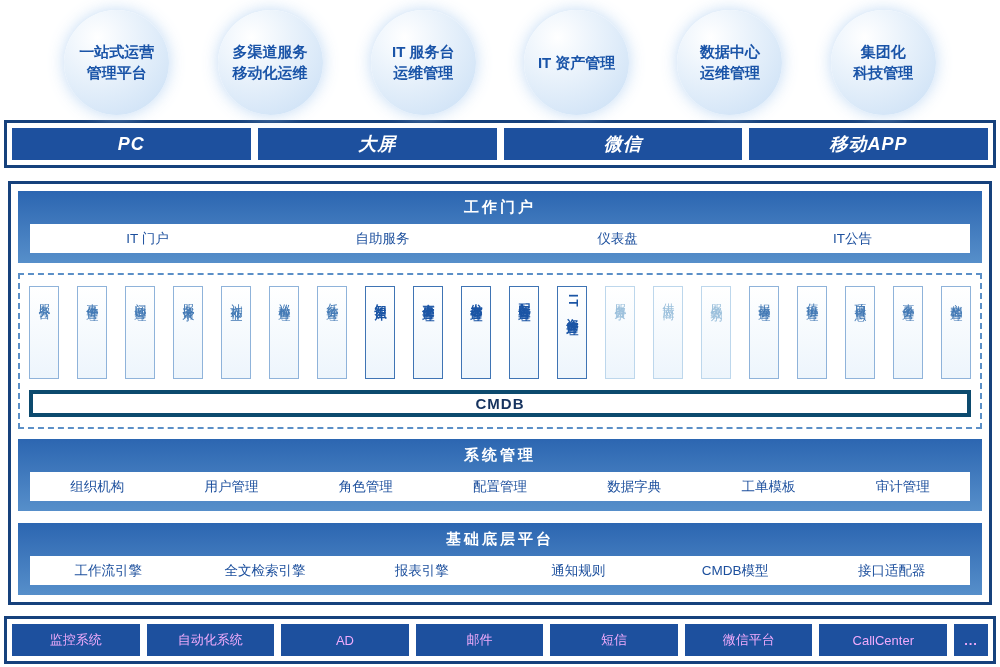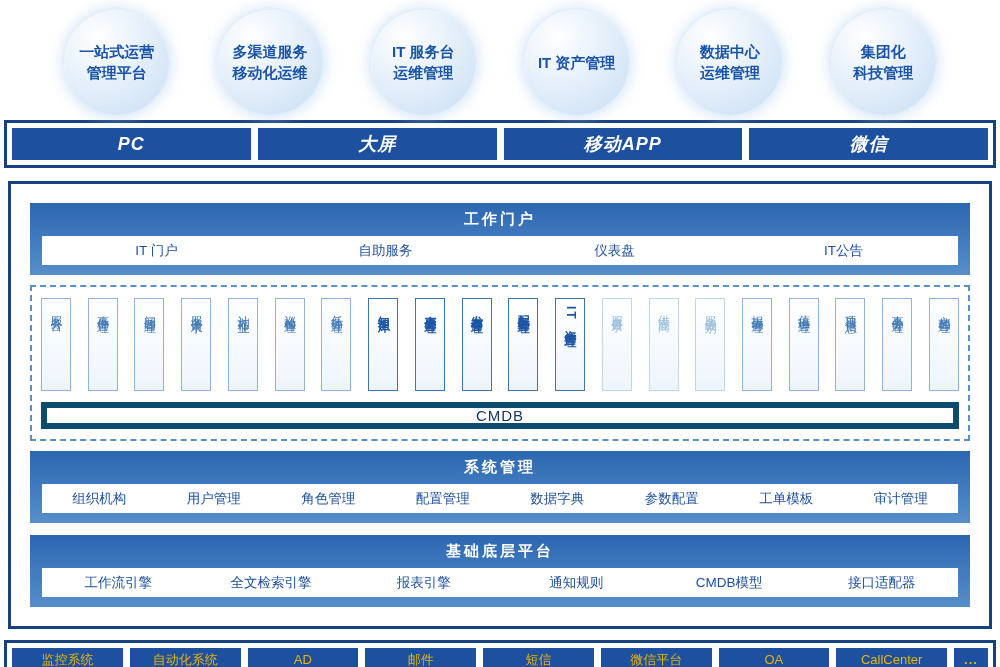--- a/index.html
+++ b/index.html
@@ -52,21 +52,21 @@
     letter-spacing: 1px;
     height: 32px;
     display: flex; align-items: center; justify-content: center;
   }
 
   
   .main {
     margin: 13px 8px 0;
     border: 3px solid #16417c;
     background: #ffffff;
-    padding: 19px;
+    padding: 7px;
   }
   .section {
     background: linear-gradient(180deg, #2c66b1 0%, #5f97cf 120%);
     padding: 7px 12px 10px;
   }
   .section-title {
     color: #ffffff;
     font-weight: bold;
     font-size: 15px;
     letter-spacing: 3px;
@@ -104,37 +104,37 @@
     font-size: 12px;
     letter-spacing: 2px;
     color: #4178b4;
   }
   .m-strong { border-color: #3f74b4; }
   .m-strong span { color: #1b55a5; font-weight: bold; }
   .m-light { border-color: #bdd7ec; }
   .m-light span { color: #9cc0dc; }
   .cmdb-bar {
     margin-top: 11px;
-    border: 6px solid #0c4a6e;
+    border: 4px solid #0c4a6e;
     height: 27px;
     display: flex; align-items: center; justify-content: center;
-    font-weight: normal;
+    font-weight: bold;
     font-size: 15px;
     letter-spacing: 1px;
     color: #16335f;
   }
 
   
   .integrations { margin-top: 11px; }
   .int-box {
     flex: 1;
     background: #1d509e;
-    color: #eab308;
+    color: #f0abfc;
     font-size: 13px;
-    height: 23px;
+    height: 32px;
     display: flex; align-items: center; justify-content: center;
   }
   .int-box.small { flex: 0 0 34px; font-weight: bold; letter-spacing: 1px; }
 </style>
 </head>
 <body>
 
 <div class="page">
 
   <div class="bubbles">
@@ -147,22 +147,22 @@
     <div class="bubble">IT 资产管理</div>
     <div class="bubble">数据中心
 运维管理</div>
     <div class="bubble">集团化
 科技管理</div>
   </div>
 
   <div class="bar">
     <div class="channel">PC</div>
     <div class="channel">大屏</div>
+    <div class="channel">微信</div>
     <div class="channel">移动APP</div>
-    <div class="channel">微信</div>
   </div>
 
   <div class="main">
 
     <div class="section">
       <div class="section-title">工作门户</div>
       <div class="row">
         <div class="white-box">IT 门户</div>
         <div class="white-box">自助服务</div>
         <div class="white-box">仪表盘</div>
@@ -237,21 +237,20 @@
     </div>
 
     <div class="section">
       <div class="section-title">系统管理</div>
       <div class="row">
         <div class="white-box">组织机构</div>
         <div class="white-box">用户管理</div>
         <div class="white-box">角色管理</div>
         <div class="white-box">配置管理</div>
         <div class="white-box">数据字典</div>
-        <div class="white-box">参数配置</div>
         <div class="white-box">工单模板</div>
         <div class="white-box">审计管理</div>
       </div>
     </div>
 
     <div style="height:12px"></div>
 
     <div class="section">
       <div class="section-title">基础底层平台</div>
       <div class="row">
@@ -266,18 +265,17 @@
 
   </div>
 
   <div class="bar integrations">
     <div class="int-box">监控系统</div>
     <div class="int-box">自动化系统</div>
     <div class="int-box">AD</div>
     <div class="int-box">邮件</div>
     <div class="int-box">短信</div>
     <div class="int-box">微信平台</div>
-    <div class="int-box">OA</div>
     <div class="int-box">CallCenter</div>
     <div class="int-box small">...</div>
   </div>
 
 </div>
 
 </body></html>

